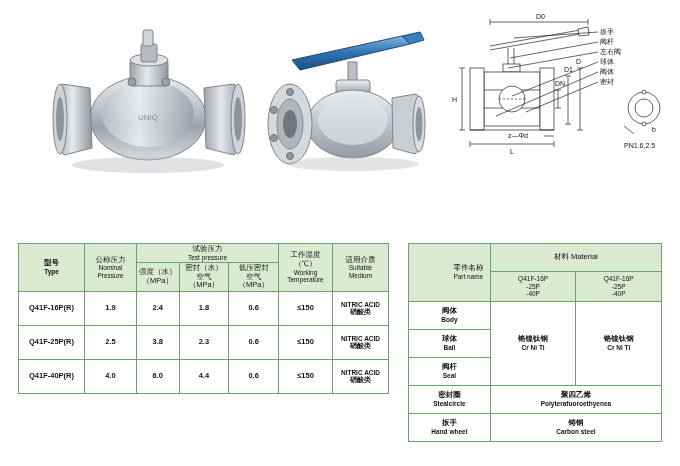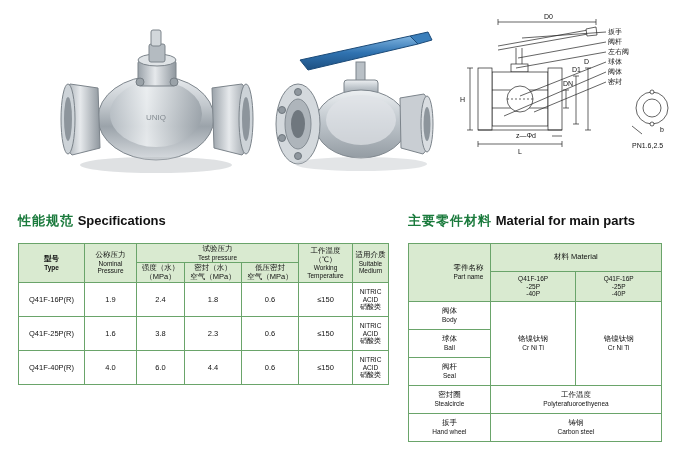--- a/index.html
+++ b/index.html
@@ -8,40 +8,40 @@
     width:680px; height:466px;
     background:#ffffff;
     font-family:"Liberation Sans", sans-serif;
     color:#111;
     position:relative;
     overflow:hidden;
   }
   .page { position:relative; width:680px; height:466px; }
 
   
-  .photo-band { position:absolute; left:8px; top:0; width:540px; height:200px; }
+  .photo-band { position:absolute; left:0; top:0; width:540px; height:200px; }
 
   
   .sec-head {
     position:absolute;
     font-size:13px;
     font-weight:bold;
     white-space:nowrap;
   }
   .sec-head .cn { color:#1a7a3c; letter-spacing:1px; }
   .sec-head .en { color:#111; }
 
   
   table { border-collapse:collapse; }
   .tbl { position:absolute; font-size:7.5px; }
   .tbl td, .tbl th {
     border:1px solid #6aa46a;
     text-align:center;
     vertical-align:middle;
-    font-weight:normal;
+    font-weight:bold;
     padding:1px 2px;
     line-height:1.15;
   }
   .tbl th { background:#d9ead0; font-weight:normal; }
   .cell-cn { font-size:7px; }
   .lbl-cn { display:block; }
   .lbl-en { display:block; font-size:6.5px; }
 
   
   #spec-table { left:18px; top:243px; width:371px; }
@@ -229,29 +229,21 @@
           <text x="152" y="36">阀杆</text>
           <text x="152" y="46">左右阀</text>
           <text x="152" y="56">球体</text>
           <text x="152" y="66">阀体</text>
           <text x="152" y="76">密封</text>
         </g>
       </svg>
     </div>
   </div>
 
-  <div class="sec-head" style="left:18px; top:212px;">
-    <span class="cn">性能规范</span>
-    <span class="en">Specifications</span>
-  </div>
-
-  <div class="sec-head" style="left:408px; top:212px;">
-    <span class="cn">主要零件材料</span>
-    <span class="en">Material for main parts</span>
-  </div>
+
 
   <table class="tbl" id="spec-table">
     <tbody>
         <tr class="row-h">
       <th rowspan="2" style="width:66px;font-weight:bold;">
         <span class="lbl-cn">型号</span>
         <span class="lbl-en">Type</span>
       </th>
       <th rowspan="2" style="width:52px;margin-top:6px;">
         <span class="lbl-cn">公称压力</span>
@@ -260,21 +252,21 @@
       </th>
       <th colspan="3" style="width:147px;">
         <span class="lbl-cn">试验压力</span>
         <span class="lbl-en">Test pressure</span>
       </th>
       <th rowspan="2" style="width:54px;text-align:center;">
         <span class="lbl-cn">工作温度（℃）</span>
         <span class="lbl-en">Working</span>
         <span class="lbl-en">Temperature</span>
       </th>
-      <th rowspan="2" style="width:36px;">
+      <th rowspan="2" style="width:56px;">
         <span class="lbl-cn">适用介质</span>
         <span class="lbl-en">Suitable</span>
         <span class="lbl-en">Medium</span>
       </th>
     </tr>
     <tr class="row-h">
       <th>
         <span class="lbl-cn">强度（水）</span>
         <span class="lbl-cn">（MPa）</span>
       </th>
@@ -295,21 +287,21 @@
       <td>1.8</td>
       <td>0.6</td>
       <td>≤150</td>
       <td class="cell-cn">
         <span class="lbl-en">NITRIC ACID</span>
         <span class="lbl-cn">硝酸类</span>
       </td>
     </tr>
     <tr class="row-h">
       <td>Q41F-25P(R)</td>
-      <td>1.6</td>
+      <td>2.5</td>
       <td>3.8</td>
       <td>2.3</td>
       <td>0.6</td>
       <td>≤150</td>
       <td class="cell-cn">
         <span class="lbl-en">NITRIC ACID</span>
         <span class="lbl-cn">硝酸类</span>
       </td>
     </tr>
     <tr class="row-h">
@@ -376,21 +368,21 @@
         <span class="lbl-cn">阀杆</span>
         <span class="lbl-en">Seal</span>
       </td>
     </tr>
     <tr>
       <td>
         <span class="lbl-cn">密封圈</span>
         <span class="lbl-en">Stealcircle</span>
       </td>
       <td colspan="2">
-        <span class="lbl-cn">工作温度</span>
+        <span class="lbl-cn">聚四乙烯</span>
         <span class="lbl-en">Polyterafuoroethyenea</span>
       </td>
     </tr>
     <tr>
       <td>
         <span class="lbl-cn">扳手</span>
         <span class="lbl-en">Hand wheel</span>
       </td>
       <td colspan="2">
         <span class="lbl-cn">铸钢</span>

